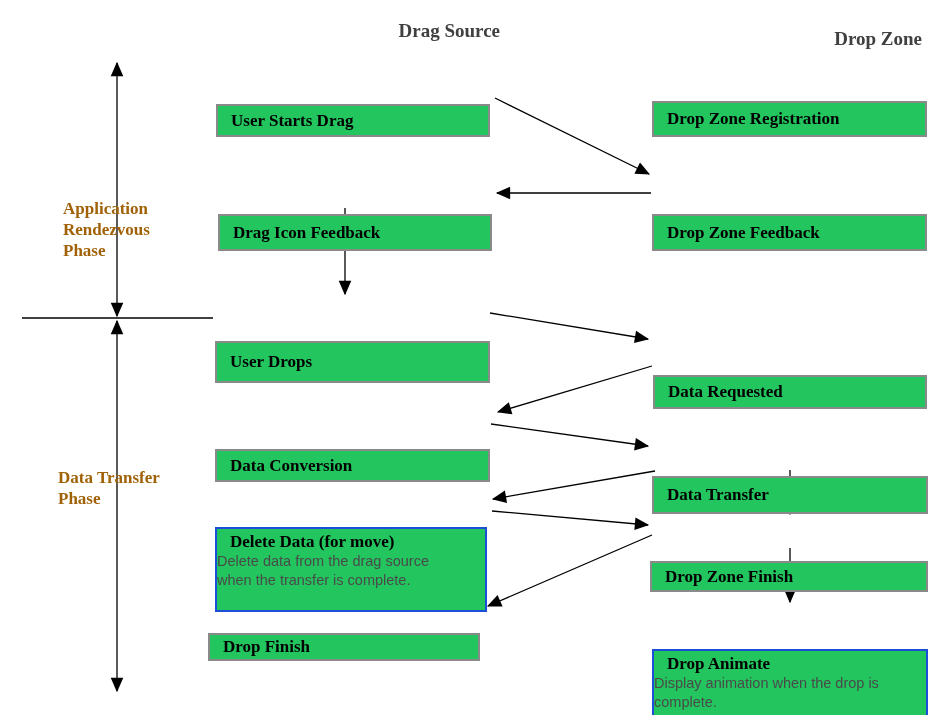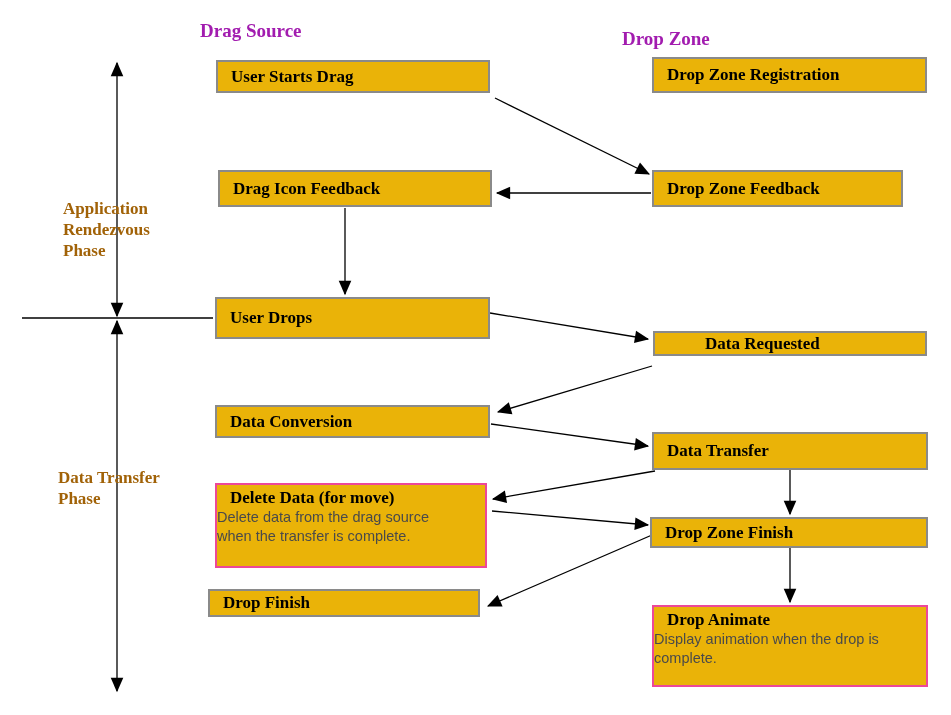--- a/index.html
+++ b/index.html
@@ -1,32 +1,32 @@
 <!DOCTYPE html>
 <html><head>
 <meta charset="utf-8">
 <style>
   html,body { margin:0; padding:0; background:#ffffff; }
   .canvas {
     position:relative; width:951px; height:715px; background:#ffffff;
     font-family:"Liberation Serif", serif; overflow:hidden;
   }
   .col-header {
-    position:absolute; width:300px; text-align:left;
-    font: bold 19px/22px "Liberation Serif", serif; color:#a21caf;
+    position:absolute; width:300px; text-align:right;
+    font: bold 19px/22px "Liberation Serif", serif; color:#404040;
   }
   .phase-label {
     position:absolute; font: bold 17px/21px "Liberation Serif", serif; color:#a16207;
   }
   .phase-label div { white-space:nowrap; }
   .node {
-    position:absolute; background:#eab308; border:2px solid #8a8a8a;
-    box-sizing:border-box; display:flex; align-items:center;
+    position:absolute; background:#22c55e; border:2px solid #8a8a8a;
+    box-sizing:border-box; display:flex; align-items:center;margin-top:44px;
   }
-  .node.emphasis { border:2px solid #ec4899; display:block; }
+  .node.emphasis { border:2px solid #1d4ed8; display:block; }
   .node-title {
     font: bold 17px/20px "Liberation Serif", serif; color:#000;
     padding-left:13px; white-space:nowrap;
   }
   .node.emphasis .node-title { display:block; padding-top:3px; }
   .node-body {
     font: 14.5px/19px "Liberation Sans", sans-serif; color:#4a4a4a;
     width:225px;
   }
   svg.arrows { position:absolute; left:0; top:0; }
@@ -88,24 +88,24 @@
     <span class="node-title">Delete Data (for move)</span>
     <div class="node-body">Delete data from the drag source when the transfer is complete.</div>
   </div>
   <div class="node" style="left:208px; top:589px; width:272px; height:28px;">
     <span class="node-title">Drop Finish</span>
   </div>
 
   <div class="node" style="left:652px; top:57px; width:275px; height:36px;">
     <span class="node-title">Drop Zone Registration</span>
   </div>
-  <div class="node" style="left:652px; top:170px; width:251px; height:37px;">
+  <div class="node" style="left:652px; top:170px; width:275px; height:37px;">
     <span class="node-title">Drop Zone Feedback</span>
   </div>
-  <div class="node" style="left:653px; top:331px; width:274px; height:25px;padding-left:37px;">
+  <div class="node" style="left:653px; top:331px; width:274px; height:34px;">
     <span class="node-title">Data Requested</span>
   </div>
   <div class="node" style="left:652px; top:432px; width:276px; height:38px;">
     <span class="node-title">Data Transfer</span>
   </div>
   <div class="node" style="left:650px; top:517px; width:278px; height:31px;">
     <span class="node-title">Drop Zone Finish</span>
   </div>
   <div class="node emphasis" style="left:652px; top:605px; width:276px; height:82px;">
     <span class="node-title">Drop Animate</span>

